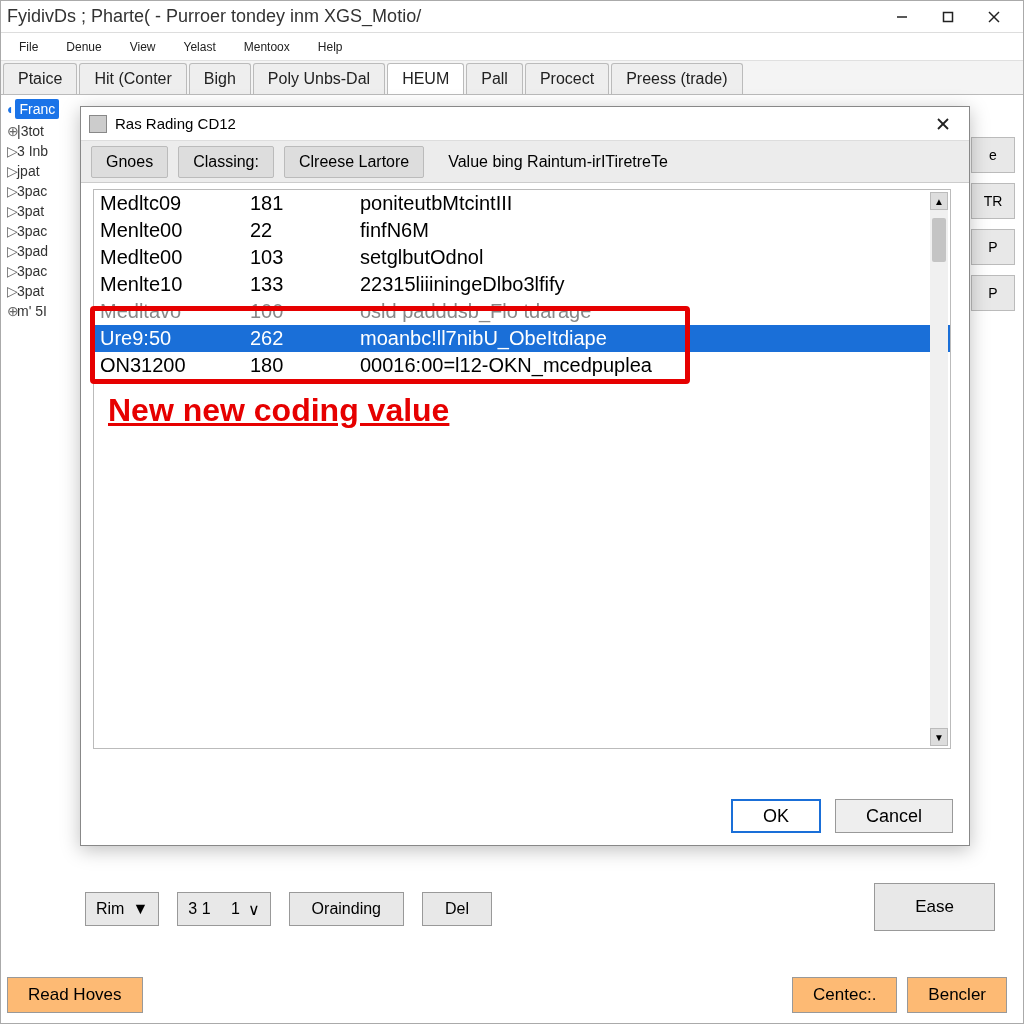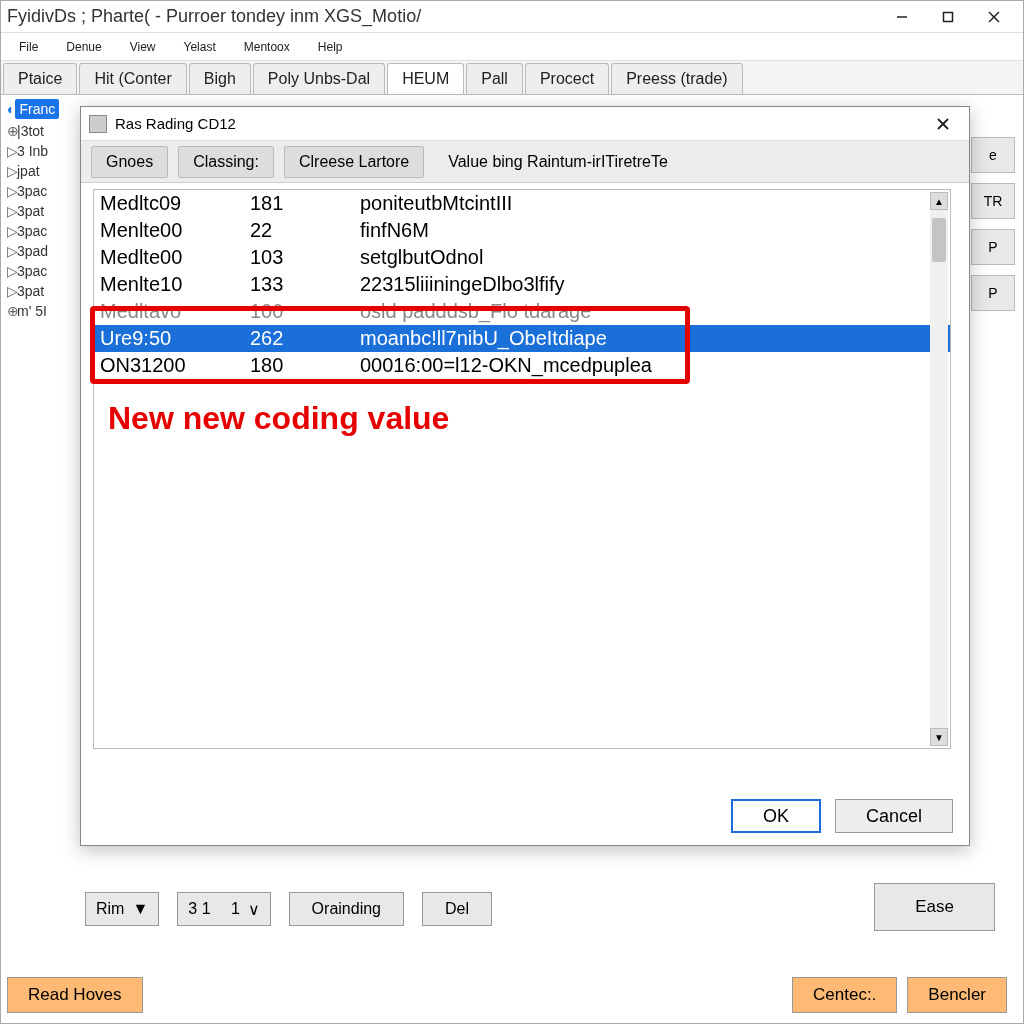--- a/index.html
+++ b/index.html
@@ -214,13 +214,13 @@
     </div>
   </div>
 
   <div class="dbtns">
     <div class="dbtn primary">OK</div>
     <div class="dbtn">Cancel</div>
   </div>
 </div>
 
 <div class="redbox" style="left:90px; top:306px; width:600px; height:78px;"></div>
-<div class="annot" style="left:108px; top:400px;">New new coding value</div>
+<div class="annot" style="left:108px; top:392px;text-decoration:underline;">New new coding value</div>
 
 </body></html>

